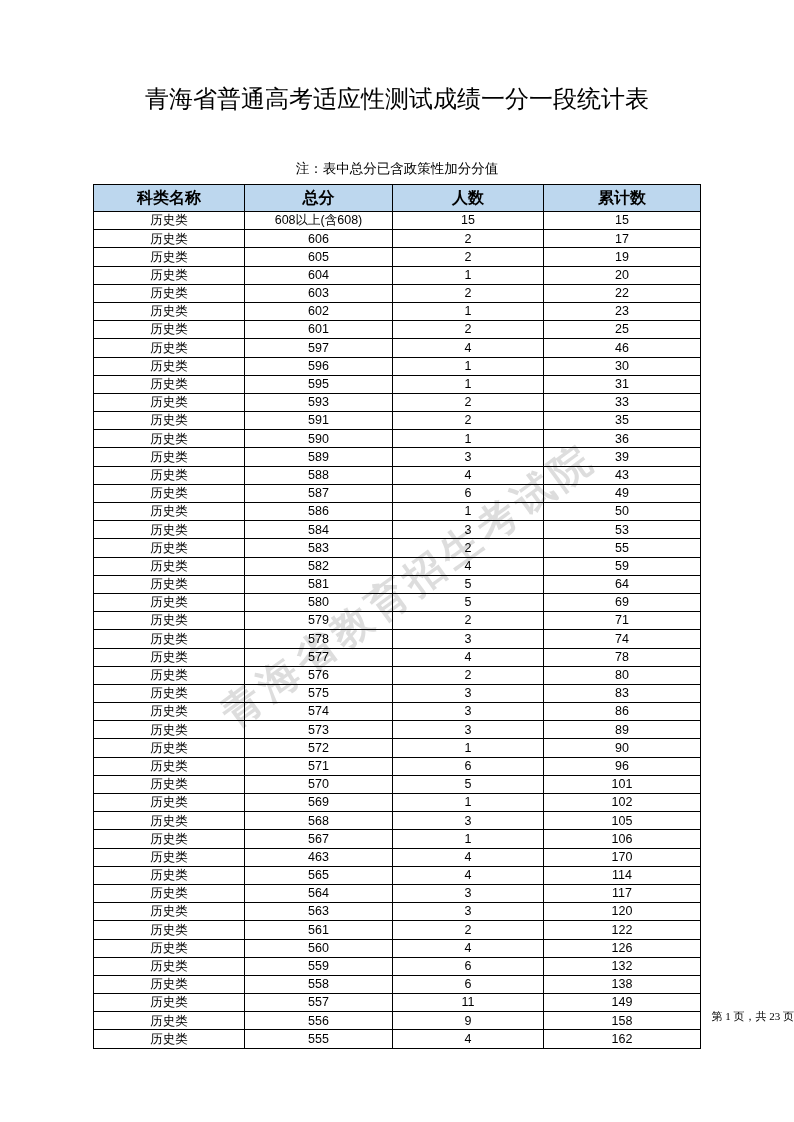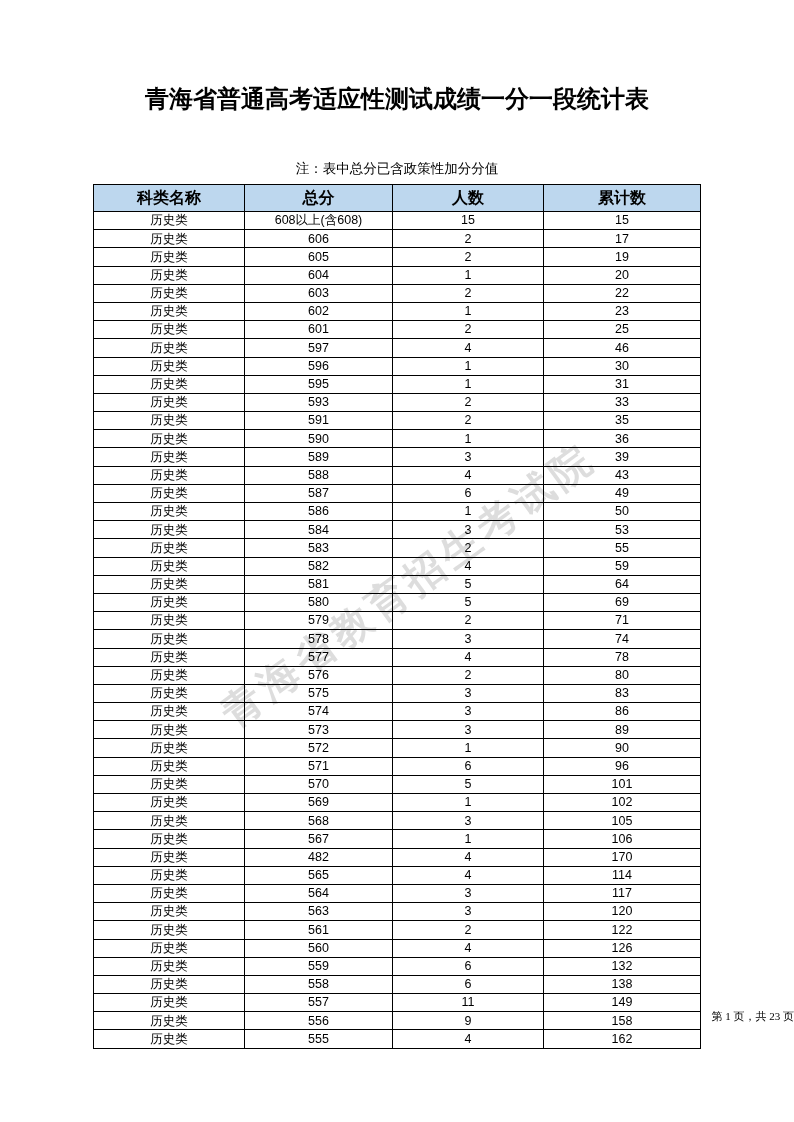--- a/index.html
+++ b/index.html
@@ -17,21 +17,21 @@
     font-family: "Liberation Sans", sans-serif;
     color: #000000;
   }
   .title {
     position: absolute;
     top: 84px;
     left: 0;
     width: 100%;
     text-align: center;
     font-family: "Liberation Sans", sans-serif;
-    font-weight: bold;
+    font-weight: normal;
     font-size: 24px;
     line-height: 30px;
     color: #000000;
   }
   .note {
     position: absolute;
     top: 160px;
     left: 0;
     width: 100%;
     text-align: center;
@@ -337,21 +337,21 @@
           <td>105</td>
         </tr>
         <tr>
           <td>历史类</td>
           <td>567</td>
           <td>1</td>
           <td>106</td>
         </tr>
         <tr>
           <td>历史类</td>
-          <td>482</td>
+          <td>463</td>
           <td>4</td>
           <td>170</td>
         </tr>
         <tr>
           <td>历史类</td>
           <td>565</td>
           <td>4</td>
           <td>114</td>
         </tr>
         <tr>

